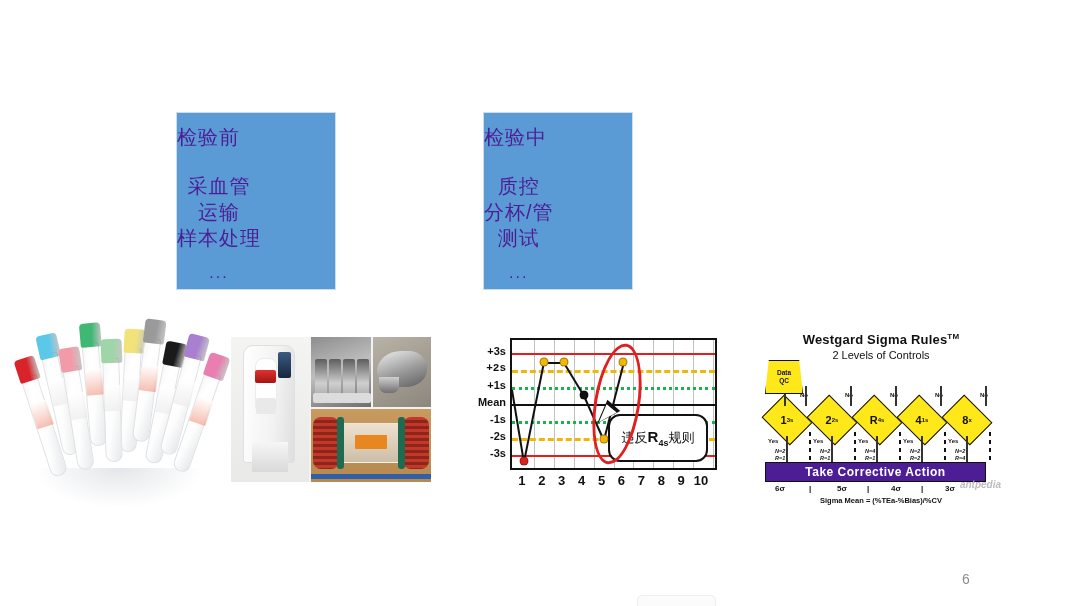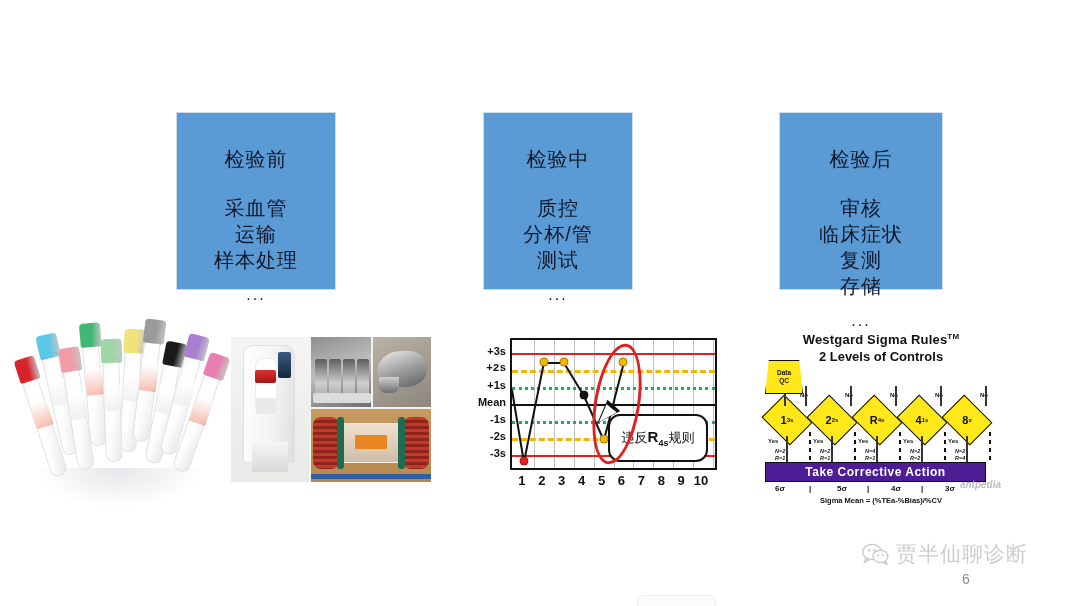--- a/index.html
+++ b/index.html
@@ -11,24 +11,24 @@
     overflow:hidden;position:relative;
   }
   .slide{position:absolute;inset:0;background:#fff;}
 
   
   .phase-box{
     position:absolute;
     background:#5B9BD5;
     border:1px solid #cfdcea;
     box-sizing:border-box;
-    color:#0f172a;
+    color:#4c1d95;
     text-align:center;
-    display:flex;flex-direction:column;align-items:center;
-    padding-top:32px;
+    display:flex;flex-direction:column;align-items:flex-start;
+    padding-top:10px;
   }
   .phase-title{
     font-size:20px;line-height:28px;font-weight:400;letter-spacing:1px;
   }
   .phase-items{
     margin-top:22px;
     font-size:20px;line-height:26px;font-weight:400;letter-spacing:1px;
   }
   .phase-item{display:block;}
   .phase-ellipsis{
@@ -138,21 +138,21 @@
   .lj-tail2{position:absolute;left:135px;top:74px;width:0;height:0;
          border-left:15px solid transparent;border-right:5px solid transparent;
          border-bottom:12px solid #fff;transform:rotate(-28deg);}
 
   
   #fig-wg{left:757px;top:330px;width:248px;height:172px;background:#fff;}
   .wg-title{position:absolute;left:0;right:0;top:2px;text-align:center;
         font-size:13px;font-weight:700;color:#111;letter-spacing:.2px;}
   .wg-title sup{font-size:8px;}
   .wg-sub{position:absolute;left:0;right:0;top:19px;text-align:center;
-        font-size:13px;font-weight:700;color:#111;}
+        font-size:11px;font-weight:400;color:#111;}
   .wg-dataqc{position:absolute;left:8px;top:30px;width:38px;height:34px;
         background:#ffe81a;border:1px solid #111;box-sizing:border-box;
         clip-path:polygon(10% 0,90% 0,100% 100%,0 100%);
         display:flex;flex-direction:column;align-items:center;justify-content:center;
         font-size:6.5px;font-weight:700;color:#111;line-height:8px;}
   .wg-report{position:absolute;left:57px;top:32px;width:172px;height:24px;
         background:#2fd21f;border:1px solid #111;box-sizing:border-box;
         display:flex;align-items:center;justify-content:center;
         font-size:12px;font-weight:700;color:#111;}
   .wg-diamond{position:absolute;width:40px;height:32px;background:#ffe81a;
@@ -208,30 +208,20 @@
   <div class="phase-box" id="box-mid">
     <div class="phase-title">检验中</div>
     <div class="phase-items">
       <span class="phase-item">质控</span>
       <span class="phase-item">分杯/管</span>
       <span class="phase-item">测试</span>
       <span class="phase-ellipsis">...</span>
     </div>
   </div>
 
-  <div class="phase-box" id="box-post">
-    <div class="phase-title">检验后</div>
-    <div class="phase-items">
-      <span class="phase-item">审核</span>
-      <span class="phase-item">临床症状</span>
-      <span class="phase-item">复测</span>
-      <span class="phase-item">存储</span>
-      <span class="phase-ellipsis">...</span>
-    </div>
-  </div>
 
   <div class="fig" id="fig-tubes">
     <div class="tube-shadow"></div>
     <div id="tube-stack">
         <div class="tube" style="left: 8px; top: 44px; transform: rotate(-18deg); z-index: 3;">
           <div class="cap" style="background: linear-gradient(95deg, rgb(216, 35, 42), rgb(216, 35, 42) 55%, rgba(0, 0, 0, 0.22));"></div>
           <div class="label" style="top: 26px; background: linear-gradient(rgba(255, 255, 255, 0.9), rgba(240, 120, 90, 0.55));"></div>
         </div>
         <div class="tube" style="left: 24px; top: 22px; transform: rotate(-13deg); z-index: 2;">
           <div class="cap" style="background: linear-gradient(95deg, rgb(91, 200, 232), rgb(91, 200, 232) 55%, rgba(0, 0, 0, 0.22));"></div>
@@ -446,32 +436,17 @@
         <div class="wg-sigma" style="left: 134px; top: 154px;">4σ</div>
         <div class="wg-sigma" style="left: 188px; top: 154px;">3σ</div>
         <div class="wg-tick" style="left: 52px; top: 154px;">|</div>
         <div class="wg-tick" style="left: 110px; top: 154px;">|</div>
         <div class="wg-tick" style="left: 164px; top: 154px;">|</div>
       </div>
     <div class="wg-scale">Sigma Mean =  (%TEa-%Bias)/%CV</div>
     <div class="wg-wm">antpedia</div>
   </div>
 
-  <div id="wechat-watermark">
-    <span class="wm-logo">
-      <svg width="27" height="22" viewBox="0 0 27 22" aria-hidden="true">
-        <ellipse cx="10" cy="9" rx="9.2" ry="7.6" fill="none" stroke="#9b9b9b" stroke-width="1.4"></ellipse>
-        <path d="M4 15 L2.4 19.2 L6.6 17.1 Z" fill="none" stroke="#9b9b9b" stroke-width="1.4"></path>
-        <circle cx="7" cy="7.4" r="1.25" fill="#9b9b9b"></circle>
-        <circle cx="12.6" cy="7.4" r="1.25" fill="#9b9b9b"></circle>
-        <ellipse cx="18.4" cy="13.4" rx="7.4" ry="6.2" fill="#ffffff" stroke="#9b9b9b" stroke-width="1.4"></ellipse>
-        <path d="M23.6 18.2 L25 21.4 L21.6 19.8 Z" fill="none" stroke="#9b9b9b" stroke-width="1.4"></path>
-        <circle cx="16" cy="12.2" r="1.05" fill="#9b9b9b"></circle>
-        <circle cx="20.8" cy="12.2" r="1.05" fill="#9b9b9b"></circle>
-      </svg>
-    </span>
-    <span class="wm-text">贾半仙聊诊断</span>
-  </div>
 
   <div id="page-number">6</div>
   <div id="bottom-chip"></div>
 
 </div>
 
 </body></html>

